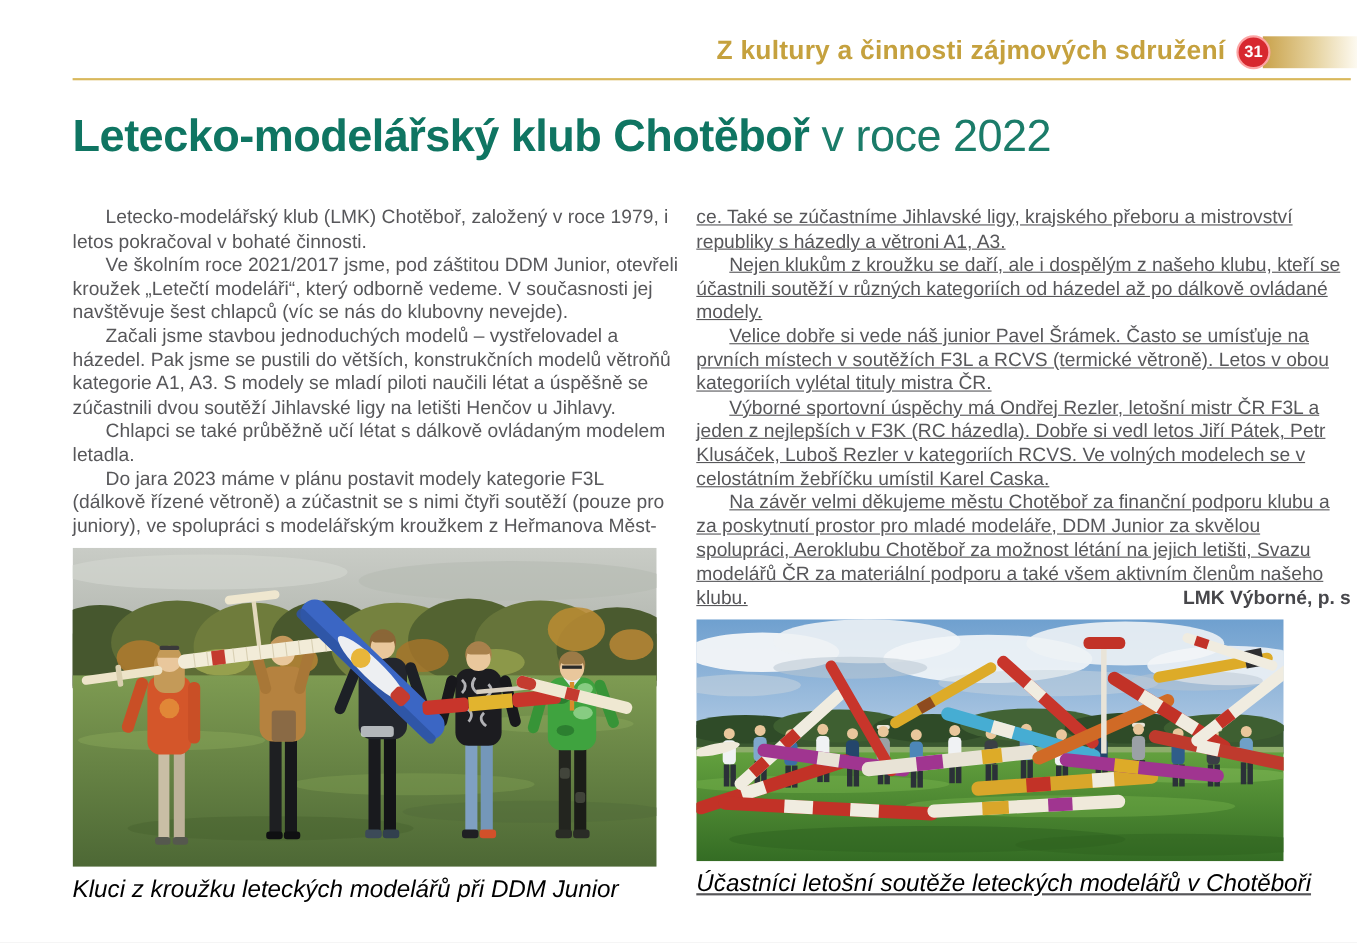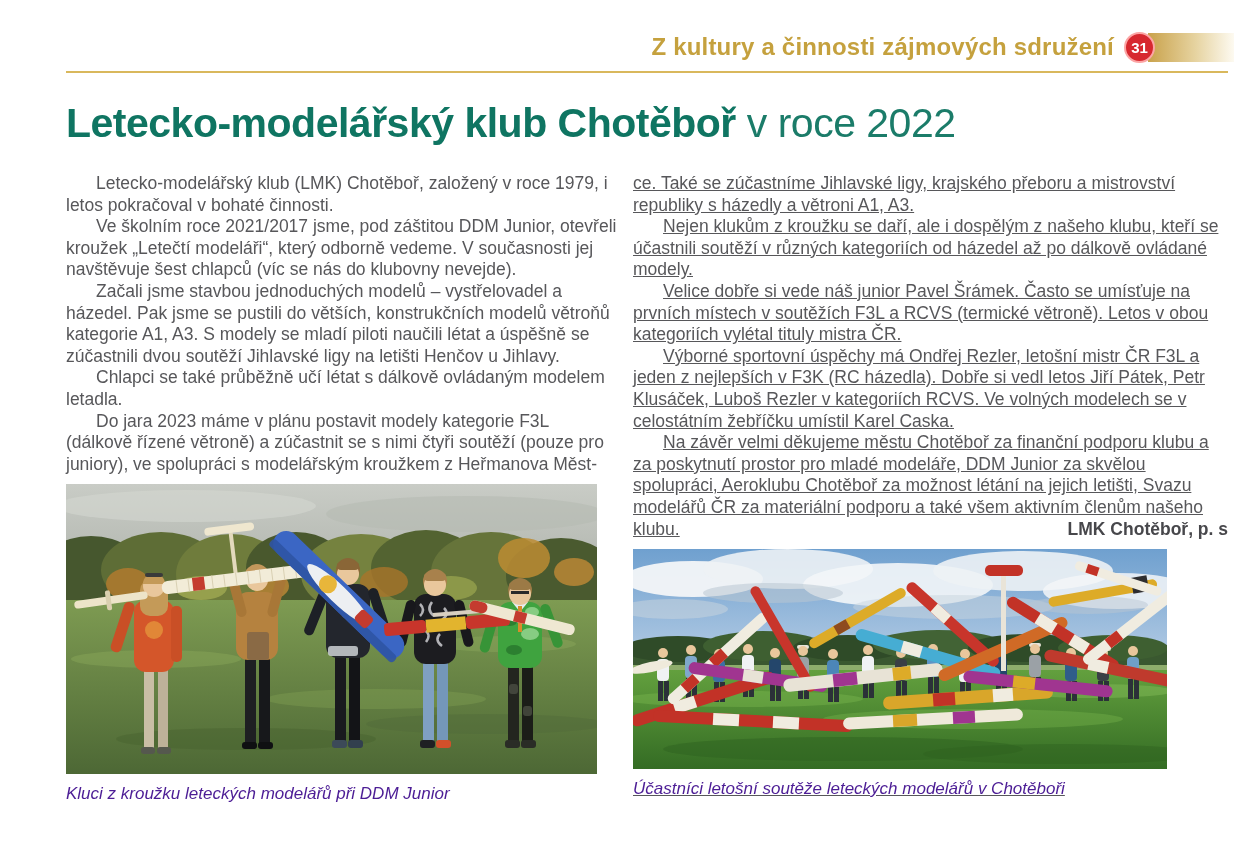--- a/index.html
+++ b/index.html
@@ -13,29 +13,29 @@
           border:2px solid #fca5a5;color:#fff;font-size:15px;font-weight:700;display:flex;
           align-items:center;justify-content:center;z-index:2;margin-right:-7px;}
   .gold-bar{width:86px;height:29px;background:linear-gradient(90deg,#C9A24B 0%,#E6D3A0 55%,#FDFAF1 100%);}
   .rule{position:absolute;top:71px;left:66px;width:1162px;height:2px;background:#D9B85C;}
   
   .title{position:absolute;top:100px;left:66px;margin:0;font-size:41px;color:#0F7562;
          letter-spacing:-0.5px;white-space:nowrap;font-weight:400;}
   .title .t-main{font-weight:700;}
   .title .t-suffix{font-weight:400;margin-left:11px;opacity:.95;text-align:right;}
   
-  .col{position:absolute;top:173px;font-size:17.5px;line-height:21.6px;color:#57575A;
+  .col{position:absolute;top:187px;font-size:17.5px;line-height:21.6px;color:#57575A;
        text-align:left;}
   .col-left{left:66px;width:552px;}
   .col-right{left:633px;width:595px;text-decoration:underline;}
   .para{margin:0;text-indent:30px;}
   .para.no-indent{text-indent:0;}
   .signature{float:right;font-weight:700;color:#47474B;}
   figure{margin:9px 0 0 0;}
-  figcaption{font-style:italic;color:#4c1d95;font-size:17px;margin-top:10px;line-height:20px;}
+  figcaption{font-style:italic;color:#000000;font-size:22px;margin-top:10px;line-height:20px;}
   svg{display:block;}
 </style>
 </head>
 <body>
 
 <div class="page">
 
   <div class="header">
     <span class="header-title">Z kultury a činnosti zájmových sdružení</span>
     <span class="page-badge">31</span>
@@ -208,21 +208,21 @@
     </figure>
   </div>
 
   <div class="col col-right">
     <div>
         <p class="para no-indent">ce. Také se zúčastníme Jihlavské ligy, krajského přeboru a mistrovství republiky s házedly a větroni A1, A3.</p>
         <p class="para">Nejen klukům z kroužku se daří, ale i dospělým z našeho klubu, kteří se účastnili soutěží v různých kategoriích od házedel až po dálkově ovládané modely.</p>
         <p class="para">Velice dobře si vede náš junior Pavel Šrámek. Často se umísťuje na prvních místech v soutěžích F3L a RCVS (termické větroně). Letos v obou kategoriích vylétal tituly mistra ČR.</p>
         <p class="para">Výborné sportovní úspěchy má Ondřej Rezler, letošní mistr ČR F3L a jeden z nejlepších v F3K (RC házedla). Dobře si vedl letos Jiří Pátek, Petr Klusáček, Luboš Rezler v kategoriích RCVS. Ve volných modelech se v celostátním žebříčku umístil Karel Caska.</p>
       </div>
-    <p class="para"><span>Na závěr velmi děkujeme městu Chotěboř za finanční podporu klubu a za poskytnutí prostor pro mladé modeláře, DDM Junior za skvělou spolupráci, Aeroklubu Chotěboř za možnost létání na jejich letišti, Svazu modelářů ČR za materiální podporu a také všem aktivním členům našeho klubu.</span><strong class="signature">LMK Chotěboř, p. s</strong></p>
+    <p class="para"><span>Na závěr velmi děkujeme městu Chotěboř za finanční podporu klubu a za poskytnutí prostor pro mladé modeláře, DDM Junior za skvělou spolupráci, Aeroklubu Chotěboř za možnost létání na jejich letišti, Svazu modelářů ČR za materiální podporu a také všem aktivním členům našeho klubu.</span><strong class="signature">LMK Výborné, p. s</strong></p>
 
     <figure>
       <svg width="534" height="220" viewBox="0 0 534 220" role="img">
         <defs>
           <linearGradient id="skyR" x1="0" y1="0" x2="0" y2="1">
             <stop offset="0" stop-color="#6FA0CF"></stop>
               <stop offset="1" stop-color="#B9CFE6"></stop>
           </linearGradient>
           <linearGradient id="grassR" x1="0" y1="0" x2="0" y2="1">
             <stop offset="0" stop-color="#63A03E"></stop>

